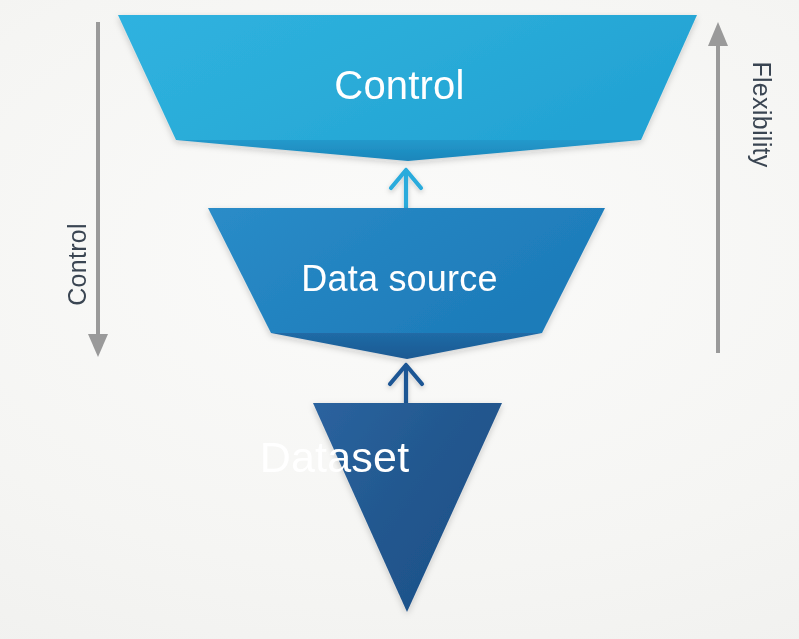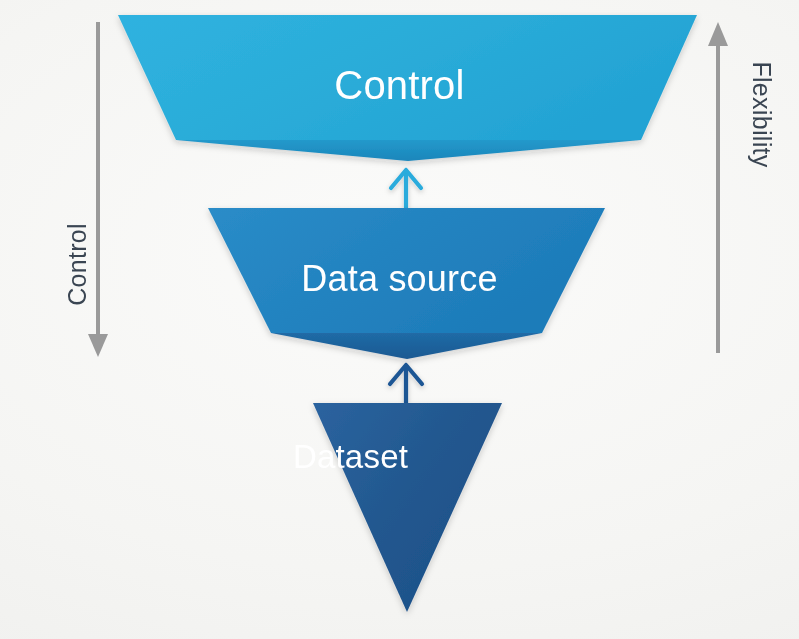--- a/index.html
+++ b/index.html
@@ -50,23 +50,22 @@
     top: 258px;
     width: 799px;
     font-size: 36px;
     line-height: 42px;
     text-align: center;
   }
   #label-dataset {
     left: 0;
     top: 438px;
     width: 669px;
-    font-size: 33px;
+    font-size: 43px;
     line-height: 38px;
-    padding-left: 16px;
   }
   .axis-label {
     position: absolute;
     color: #3a4552;
     font-family: "Liberation Sans", sans-serif;
     font-size: 25px;
     font-weight: 400;
     white-space: nowrap;
     letter-spacing: 0.3px;
   }

